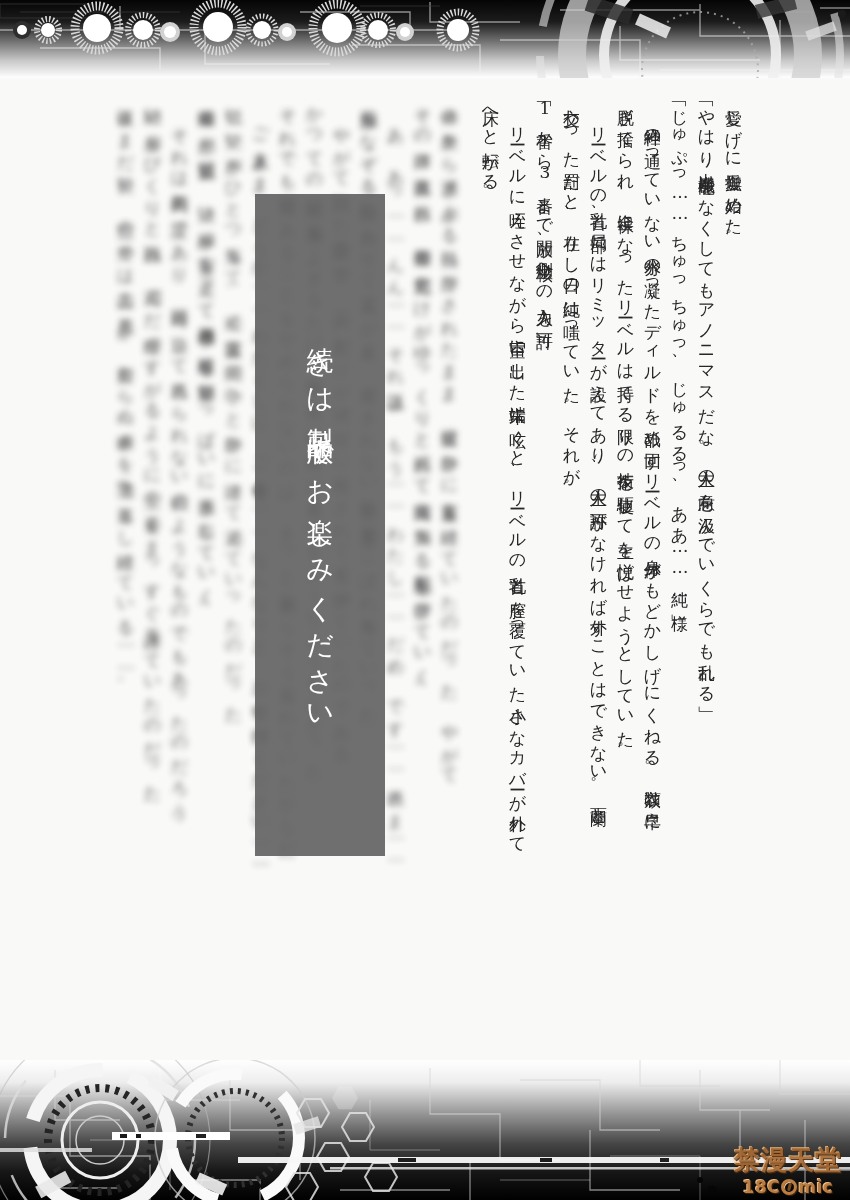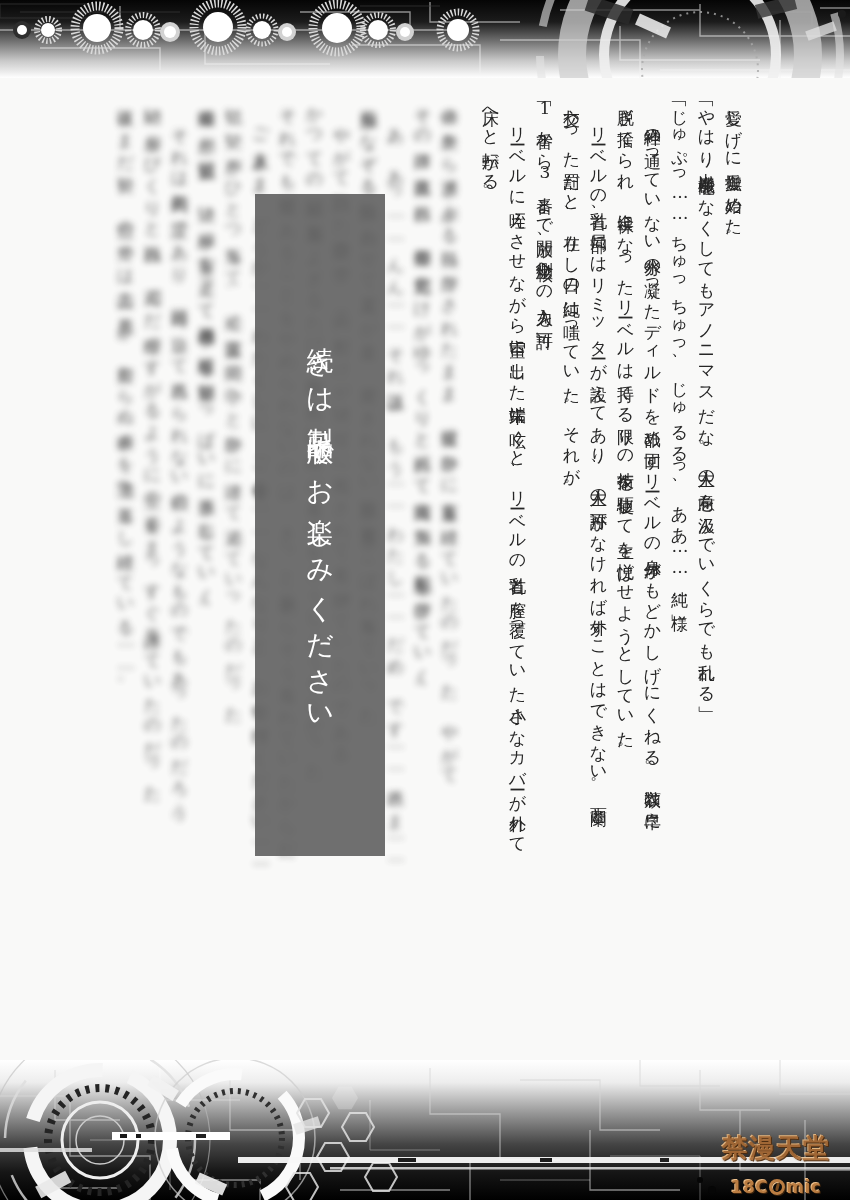--- a/index.html
+++ b/index.html
@@ -39,32 +39,32 @@
     background:rgba(100,100,100,0.93); z-index:3;
   }
   .promo-text {
     position:absolute; top:50%; left:50%; transform:translate(-50%,-50%);
     writing-mode:vertical-rl; text-orientation:upright; white-space:nowrap;
     color:#ffffff; font-size:27px; letter-spacing:6px;
   }
 
   
   .watermark {
-    position:absolute; right:18px; bottom:3px; width:112px;
+    position:absolute; right:6px; bottom:3px; width:112px;
     text-align:center; z-index:5;
     font-family:"DejaVu Sans", sans-serif;
   }
   .wm-cjk {
     display:block; font-size:26px; line-height:25px; font-weight:bold;
     letter-spacing:1px; color:#a86a34;
     text-shadow:1px 1px 0 #4e2c0e, -1px -1px 0 #ecbd85, 0 0 2px #7a4a1d;
     opacity:.92;
   }
   .wm-latin {
-    display:block; margin-top:17px; font-size:17px; line-height:19px;
+    display:block; margin-top:5px; font-size:17px; line-height:19px;
     font-weight:bold; letter-spacing:.5px; color:#bb7d42;
     text-shadow:1px 1px 0 #3c230c, -1px -1px 0 #eec08b;
   }
   .o-emblem {
     display:inline-block; width:10px; height:10px; margin:0 1px;
     border:3px solid #bb7d42; border-radius:50%;
     box-shadow:1px 1px 0 #3c230c, inset 1px 1px 0 #eec08b;
     vertical-align:-2px; position:relative;
   }
   .o-emblem i {

